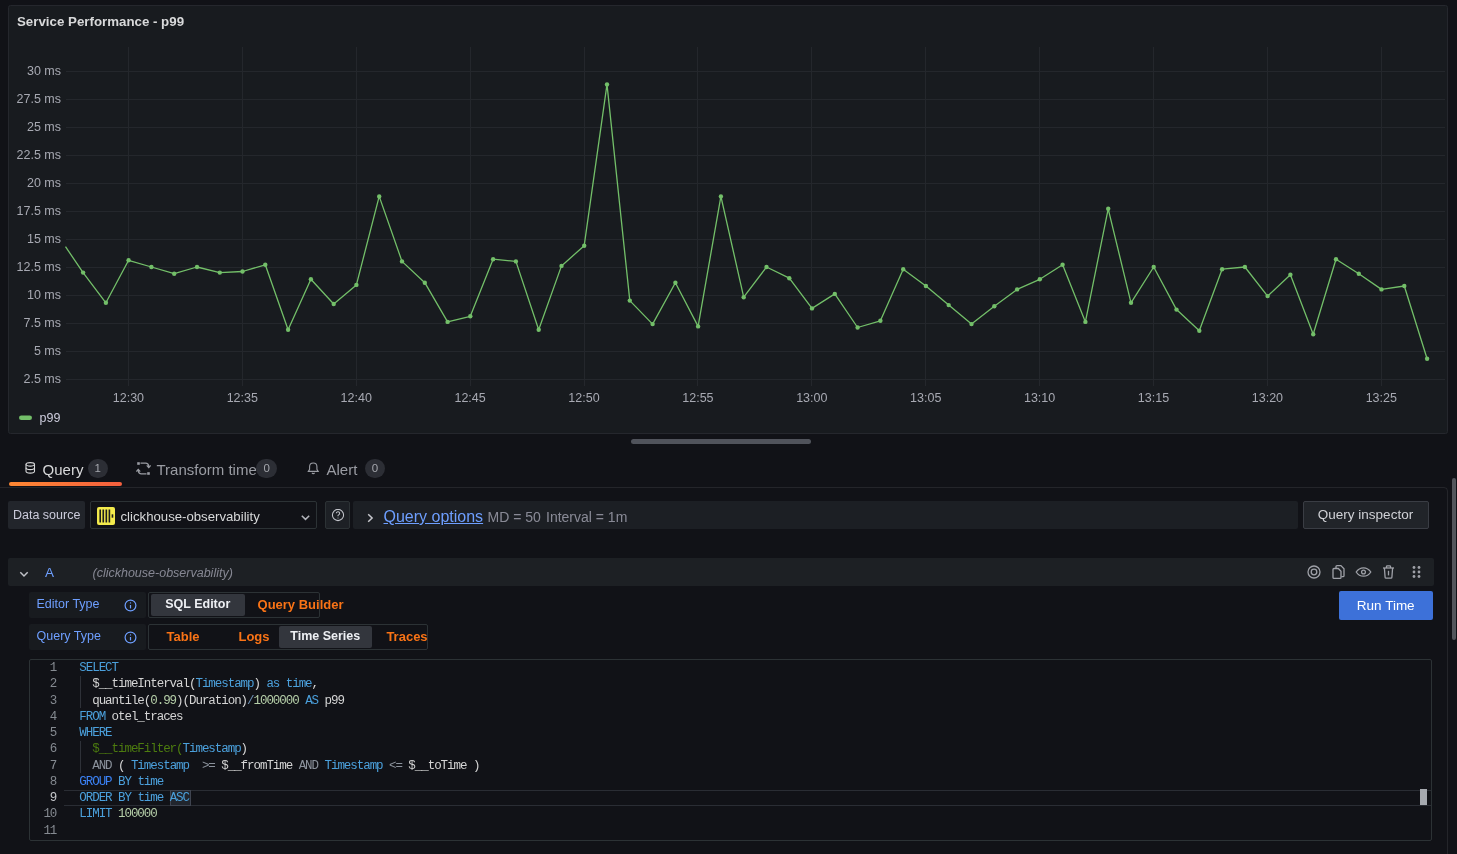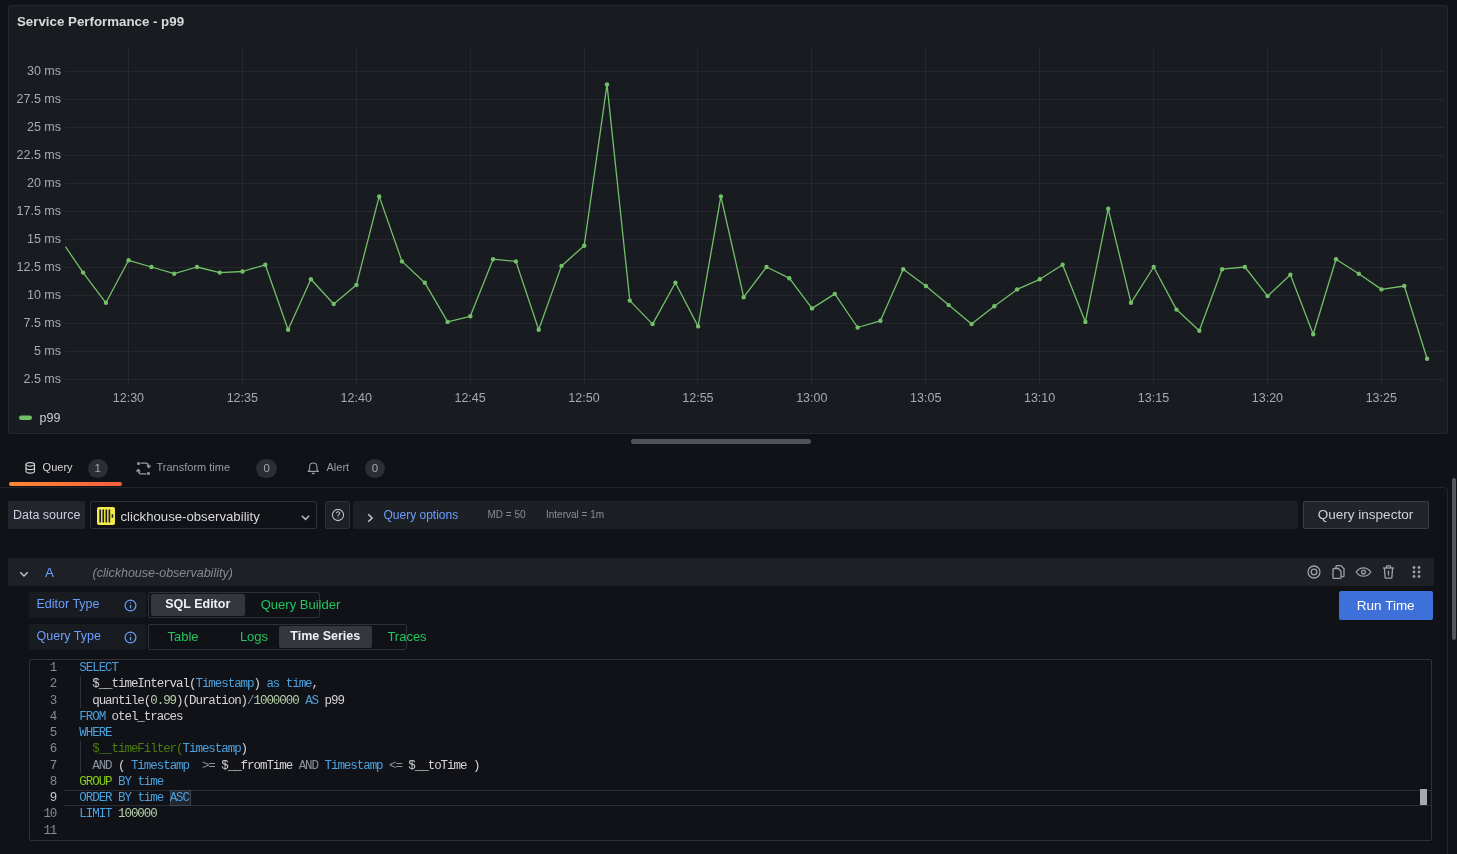--- a/index.html
+++ b/index.html
@@ -1,50 +1,50 @@
 <!DOCTYPE html>
 <html><head><meta charset="utf-8"><style>
 * { margin:0; padding:0; box-sizing:border-box; }
 html,body { width:1457px; height:854px; background:#111217; overflow:hidden;
   font-family:"Liberation Sans", sans-serif; }
 .abs { position:absolute;text-align:center; }
 .panelsvg { position:absolute; left:8px; top:5px; }
 .handle { position:absolute; left:631px; top:438.5px; width:180px; height:5px; border-radius:3px; background:#50535b; }
 
-.tabtxt { position:absolute; top:461px; font-size:11px; font-weight:500; }
+.tabtxt { position:absolute; top:461px; font-size:15px; font-weight:500; }
 .badge { position:absolute; top:459px; height:19px; border-radius:10px; background:#2c2e35;
   color:#a5a7ad; font-size:11.5px; font-weight:500; line-height:19px; padding:0 7px; }
 .underline { position:absolute; left:8.5px; top:481.5px; width:113px; height:4.5px; border-radius:2px;
   background:linear-gradient(90deg,#ff8833 0%,#f55f3e 100%); }
 .pane { position:absolute; left:-2px; top:486.5px; width:1449.5px; height:380px;
   border:1px solid rgba(204,204,220,0.10); border-radius:0 4px 0 0; }
 
 .dslabel { position:absolute; left:8.2px; top:501px; width:77px; height:28px; background:#22252b;
   border-radius:2px; color:#ccccdc; font-size:12.5px; font-weight:500; line-height:28px; text-align:center; }
 .dssel { position:absolute; left:89.7px; top:501px; width:227px; height:28px; background:#111217;
   border:1px solid #2c3235; border-radius:2px; }
 .helpbtn { position:absolute; left:325px; top:501px; width:25px; height:28px; background:#1d2025;
   border:1px solid #2c3235; border-radius:2px; display:flex; align-items:center; justify-content:center; }
 .qoptbox { position:absolute; left:352.5px; top:501px; width:945.5px; height:28px; background:#1c1f24; border-radius:2px; }
-.qopt { position:absolute; left:383.5px; top:508px; color:#6e9fff; font-size:12px; font-weight:500; }
-.qmeta { position:absolute; top:509px; color:rgba(204,204,220,0.62); font-size:10px; }
+.qopt { position:absolute; left:383.5px; top:508px; color:#6e9fff; font-size:16px; font-weight:500;text-decoration:underline; }
+.qmeta { position:absolute; top:509px; color:rgba(204,204,220,0.62); font-size:14px; }
 .qinsp { position:absolute; left:1302.5px; top:501px; width:126px; height:28px; background:#212429;
   border:1px solid #3a3d44; border-radius:2px; color:#d0d1d6; font-size:13.5px; font-weight:500;
   text-align:center; line-height:26px; }
 .vscroll { position:absolute; left:1451.5px; top:478px; width:4.5px; height:162px; border-radius:2.5px; background:#53565c; }
 
 .rowA { position:absolute; left:8px; top:558px; width:1425.5px; height:28px; background:#1d2024; border-radius:2px; }
 .rowicons { position:absolute; top:564px; }
 
 .flabel { position:absolute; left:28.5px; width:117.5px; height:25.5px; background:#181b1f; border-radius:2px;
   color:#6e9fff; font-size:12.5px; font-weight:500; line-height:25.5px; padding-left:8px; }
 .rgroup { position:absolute; left:148px; height:26.5px; background:#111217; border:1px solid #2c3235; border-radius:2px; }
 .rsel { position:absolute; top:1.5px; height:21.5px; background:#33363d; border-radius:2px;
   color:#eef0f4; font-size:12.5px; font-weight:700; text-align:center; line-height:21.5px; }
-.ropt { position:absolute; top:0; height:24.5px; color:#22c55e; font-size:13px; font-weight:400; line-height:24.5px; text-align:center; }
+.ropt { position:absolute; top:0; height:24.5px; color:#f97316; font-size:13px; font-weight:700; line-height:24.5px; text-align:center; }
 .runq { position:absolute; left:1339px; top:591px; width:93.5px; height:29px; background:#3d71d9; border-radius:2px;
   color:#ffffff; font-size:13.5px; font-weight:500; text-align:center; line-height:29px; }
 
 .editor { position:absolute; left:28.5px; top:658.5px; width:1403.5px; height:182.5px;
   background:#111217; border:1px solid #2c3235; border-radius:2px; overflow:hidden; }
 .editor pre { position:absolute; margin:0; font:12.5px/16.27px "Liberation Mono", monospace; letter-spacing:-1.05px; }
 .gutter { left:0; top:0.5px; width:26.8px; text-align:right; color:#858a91; }
 .code { left:49.8px; top:0.5px; color:#d4d4d4; }
 .curline { position:absolute; left:34px; top:130px; width:1367px; height:16px;
   border-top:1px solid #2a2d34; border-bottom:1px solid #2a2d34; }
@@ -277,21 +277,21 @@
   <div class="rsel" style="left:2px;width:93.5px">SQL Editor</div>
   <div class="ropt" style="left:99px;width:105px">Query Builder</div>
 </div>
 <div class="runq">Run Time</div>
 
 <div class="flabel" style="top:624px">Query Type<span style="position:absolute;left:95.5px;top:6.5px;display:block;line-height:0"><svg width="13" height="13" viewBox="0 0 13 13" fill="none" stroke="#6e9fff" stroke-width="1.2">
         <circle cx="6.5" cy="6.5" r="5.4"></circle>
         <path d="M6.5 6v3.4"></path>
         <circle cx="6.5" cy="3.9" r=".65" fill="#6e9fff" stroke="none"></circle>
       </svg></span></div>
-<div class="rgroup" style="top:623.5px;width:259px">
+<div class="rgroup" style="top:623.5px;width:280px">
   <div class="ropt" style="left:4px;width:60px">Table</div>
   <div class="ropt" style="left:77px;width:56px">Logs</div>
   <div class="rsel" style="left:129.5px;width:93.5px">Time Series</div>
   <div class="ropt" style="left:227px;width:62px">Traces</div>
 </div>
 
 <div class="editor">
   <div class="curline"></div>
   <div class="aschl"></div>
   <div class="guide" style="top:16.2px;height:32.5px"></div>
@@ -308,16 +308,16 @@
 <span style="color:#c6c8cc">9</span>
 10
 11</pre>
   <pre class="code"><span style="color:#4ba0dc">SELECT</span>
   <span style="color:#d4d4d4">$__timeInterval(</span><span style="color:#4ba0dc">Timestamp</span><span style="color:#d4d4d4">)</span> <span style="color:#4ba0dc">as</span> <span style="color:#4ba0dc">time</span><span style="color:#d4d4d4">,</span>
   <span style="color:#d4d4d4">quantile(</span><span style="color:#b5cea8">0.99</span><span style="color:#d4d4d4">)(Duration)</span><span style="color:#6e91b5">/</span><span style="color:#b5cea8">1000000</span> <span style="color:#4ba0dc">AS</span> <span style="color:#d4d4d4">p99</span>
 <span style="color:#4ba0dc">FROM</span> <span style="color:#d4d4d4">otel_traces</span>
 <span style="color:#4ba0dc">WHERE</span>
   <span style="color:#4d7c0f">$__timeFilter(</span><span style="color:#4ba0dc">Timestamp</span><span style="color:#d4d4d4">)</span>
   <span style="color:#8b929c">AND</span> <span style="color:#d4d4d4">(</span> <span style="color:#4ba0dc">Timestamp</span>  <span style="color:#8b929c">&gt;=</span> <span style="color:#d4d4d4">$__fromTime</span> <span style="color:#8b929c">AND</span> <span style="color:#4ba0dc">Timestamp</span> <span style="color:#8b929c">&lt;=</span> <span style="color:#d4d4d4">$__toTime</span> <span style="color:#d4d4d4">)</span>
-<span style="color:#84cc16">GROUP</span> <span style="color:#4ba0dc">BY</span> <span style="color:#4ba0dc">time</span>
+<span style="color:#3b82f6">GROUP</span> <span style="color:#4ba0dc">BY</span> <span style="color:#4ba0dc">time</span>
 <span style="color:#4ba0dc">ORDER</span> <span style="color:#4ba0dc">BY</span> <span style="color:#4ba0dc">time</span> <span style="color:#4ba0dc">ASC</span>
 <span style="color:#4ba0dc">LIMIT</span> <span style="color:#b5cea8">100000</span>
 </pre>
 </div>
 </body></html>

